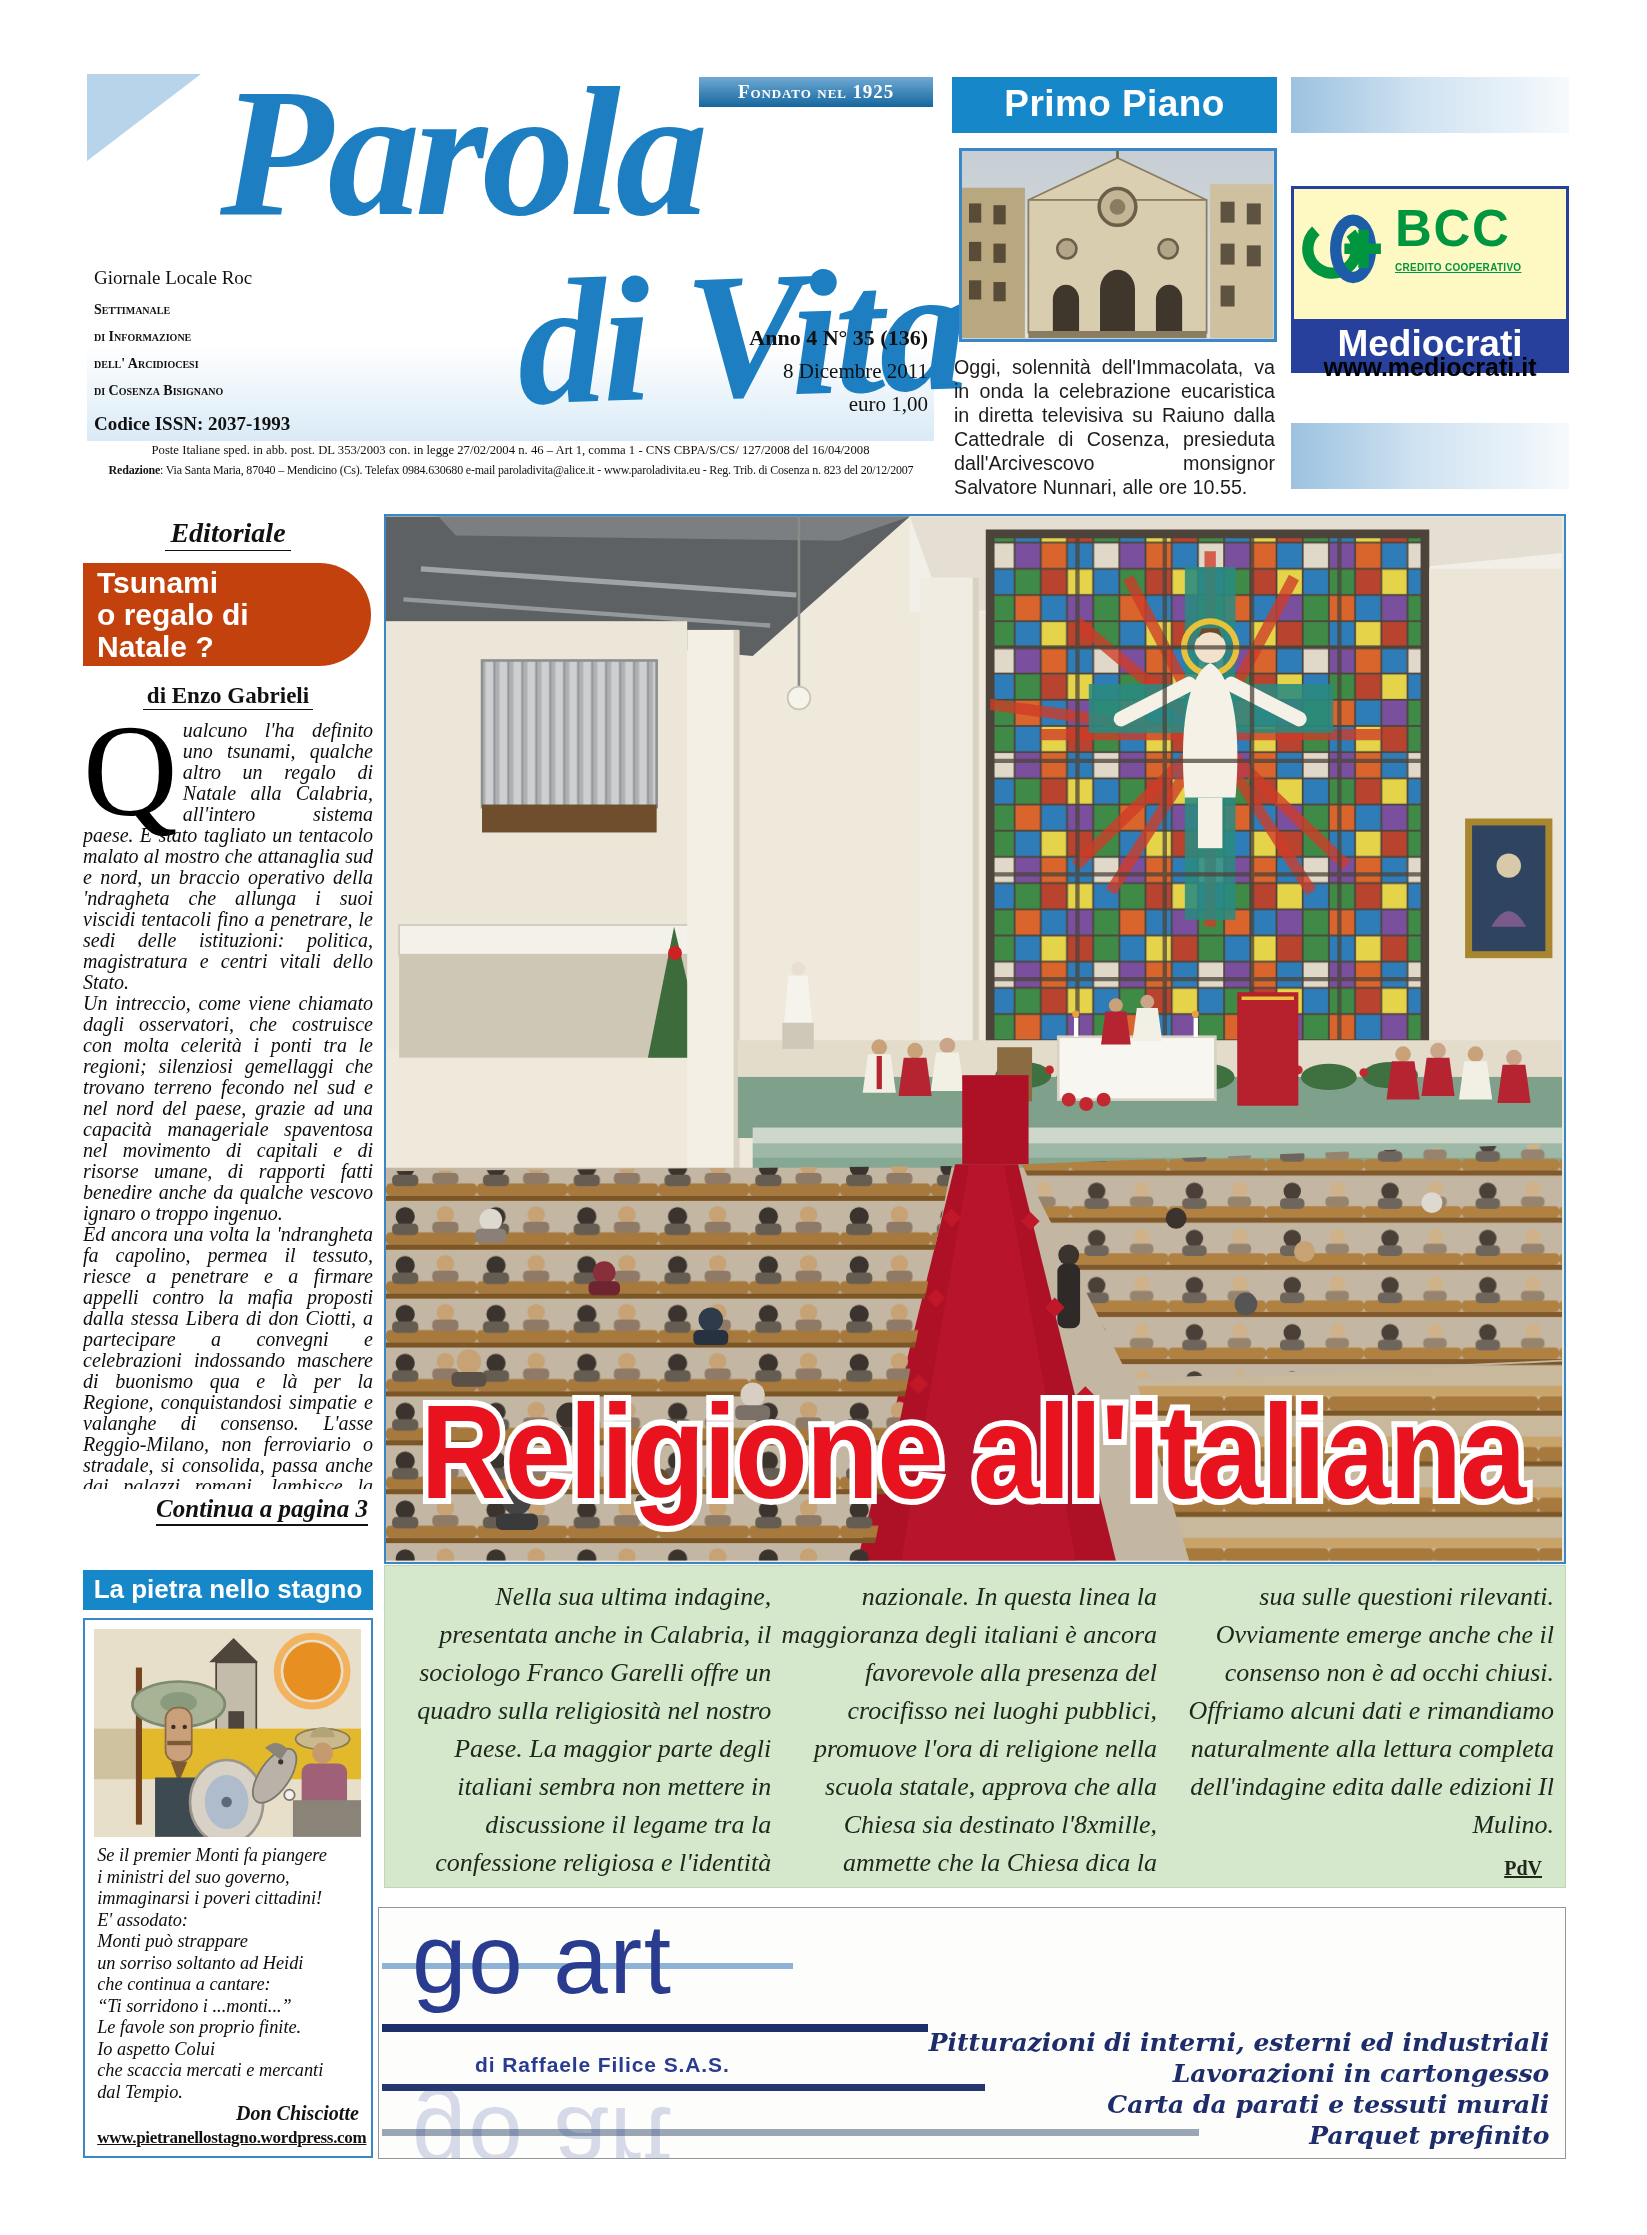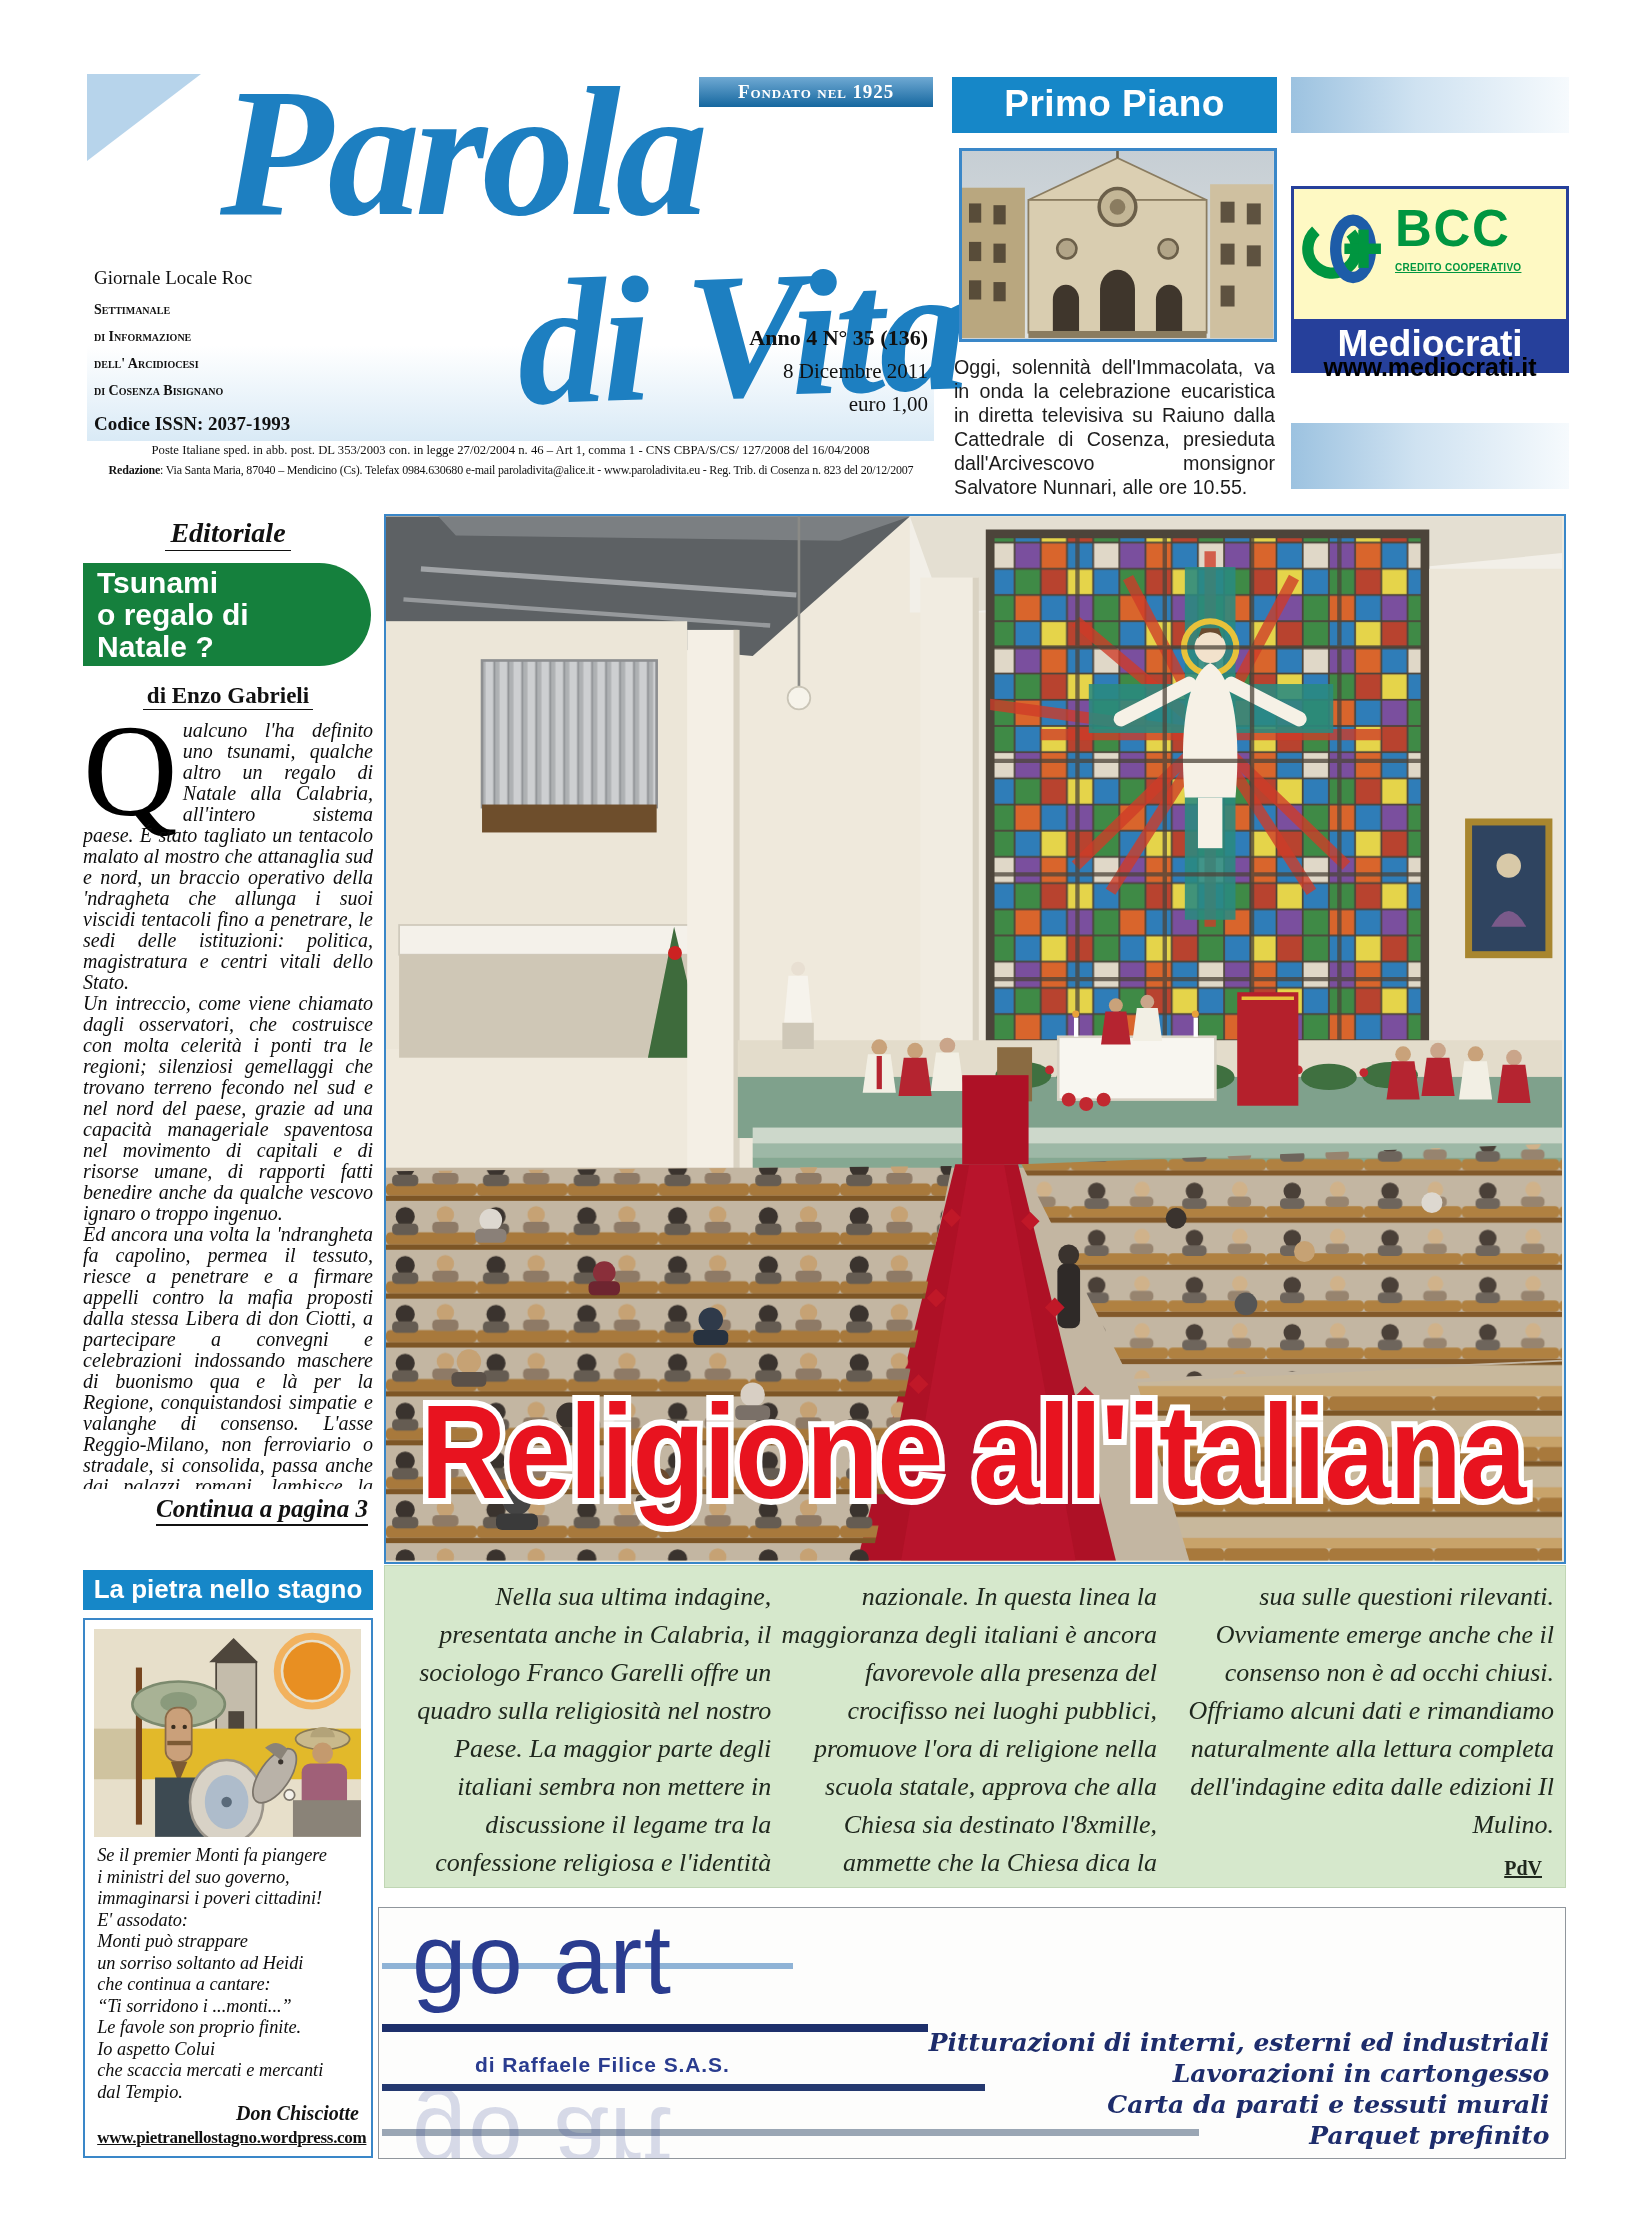--- a/index.html
+++ b/index.html
@@ -52,21 +52,21 @@
   .bcc-band{position:absolute;left:0;bottom:0;width:100%;height:51px;background:#26409b;
     color:#fff;font-family:"Liberation Sans",sans-serif;font-weight:bold;font-size:37px;
     line-height:49px;text-align:center;}
   .bcc-url{left:1291px;top:353px;width:278px;text-align:center;font-family:"Liberation Sans",sans-serif;
     font-weight:bold;font-size:25px;color:#000;}
 
   
   .ed-head{left:83px;top:517px;width:290px;text-align:center;font-style:italic;font-weight:600;
     font-size:28px;}
   .ed-head span{border-bottom:1.7px solid #111;padding:0 5.2px 1.7px 5.2px;}
-  .ed-box{left:83px;top:563px;width:288px;height:103px;background:#15803d;border-radius:0 52px 52px 0;
+  .ed-box{left:83px;top:563px;width:288px;height:103px;background:#c2410c;border-radius:0 52px 52px 0;
     color:#fff;font-family:"Liberation Sans",sans-serif;font-weight:bold;font-size:30px;line-height:32px;
     padding:4.4px 0 0 14px;box-sizing:border-box;}
   .ed-byline{left:83px;top:683px;width:290px;text-align:center;font-weight:bold;font-size:23px;}
   .ed-byline span{border-bottom:1.7px solid #111;padding:0 3.5px 0.9px 3.5px;}
   .ed-body{left:83px;top:720px;width:290px;height:769px;overflow:hidden;
     font-style:italic;font-size:20px;line-height:21px;text-align:justify;color:#0d0d0d;}
   .ed-body p{margin:0;}
   .dropcap{float:left;font-style:normal;font-size:131px;line-height:91px;padding:5.2px 5.2px 0 0;
     font-family:"Liberation Serif",serif;color:#000;}
   .ed-continua{left:83px;top:1495px;width:285px;text-align:right;font-weight:bold;font-style:italic;font-size:25px;}

